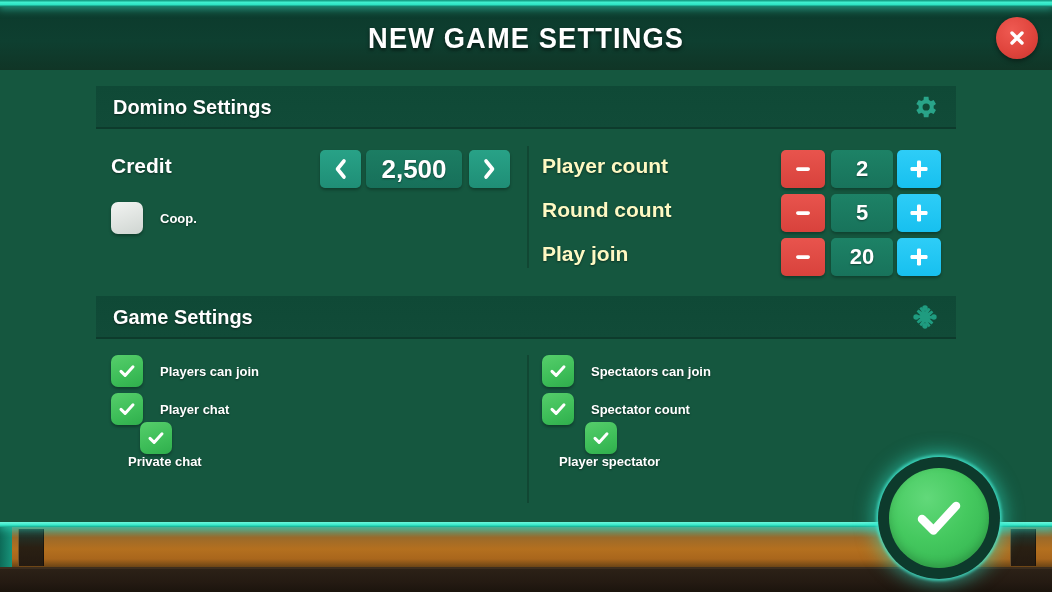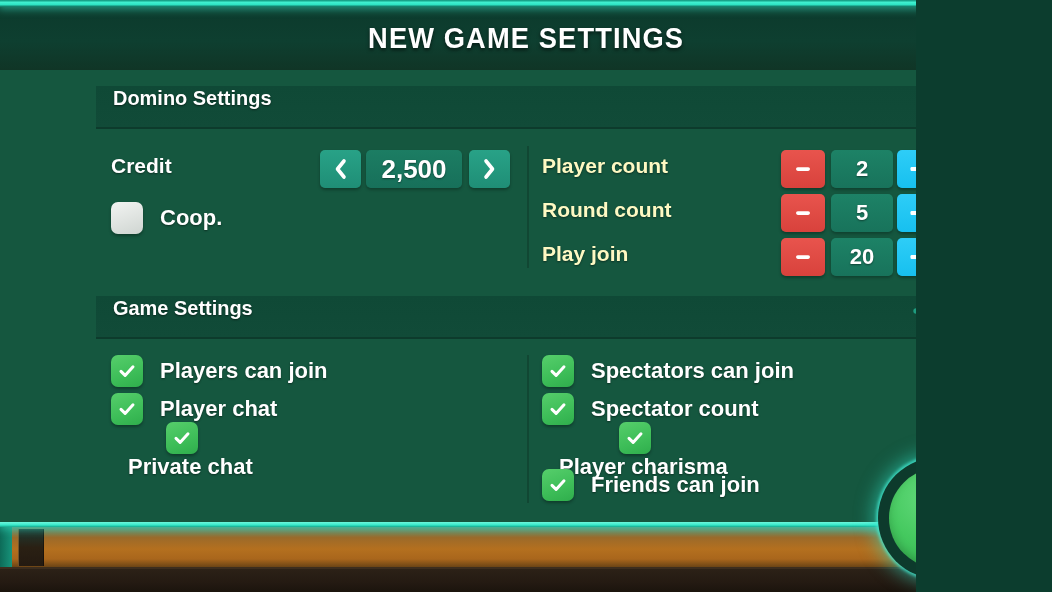--- a/index.html
+++ b/index.html
@@ -4,21 +4,21 @@
 <style>
   * { box-sizing: border-box; margin: 0; padding: 0; }
   html, body {
     width: 1052px; height: 592px;
     overflow: hidden;
     background: #0c3d2e;
     font-family: "Liberation Sans", sans-serif;
   }
   #app {
     position: relative;
-    width: 916px; height: 592px;
+    width: 1052px; height: 592px;
     background: #14563f;
     overflow: hidden;
   }
 
   
   .top-neon {
     position: absolute; left: 0; top: 0;
     width: 1052px; height: 7px;
     background: linear-gradient(180deg,#0e8f77 0%,#3ff0cf 35%,#2fe3c3 65%,#0d6b58 100%);
     box-shadow: 0 0 8px 2px rgba(60,235,205,.55);
@@ -58,21 +58,21 @@
     width: 1052px; height: 452px;
     background: #15573f;
   }
 
   
   .section-head {
     position: absolute;
     left: 96px; width: 860px; height: 43px;
     background: linear-gradient(180deg,#0f4936 0%,#114b38 100%);
     border-bottom: 2px solid #0d3b2c;
-    display: flex; 
+    display: flex; align-items: center;
     padding: 0 16px 0 17px;
   }
   .section-head .label {
     color: #ffffff;
     font-size: 21px;
     font-weight: bold;
     text-shadow: 0 1px 2px rgba(0,0,0,.5);
     flex: 1;
     transform: scaleX(.95);
     transform-origin: left center;
@@ -133,21 +133,21 @@
     width: 32px; height: 32px;
     border-radius: 7px;
     flex: none;
     display:flex; align-items:center; justify-content:center;
     box-shadow: 0 2px 3px rgba(0,0,0,.3);
   }
   .chk-box.off { background: linear-gradient(160deg,#f2f4f2 0%,#dfe3e0 55%,#cfd5d1 100%); }
   .chk-box.on  { background: linear-gradient(160deg,#56ce6b 0%,#3dbd58 60%,#2fae4c 100%); }
   .chk-label {
     margin-left: 17px;
-    color:#fff; font-size: 22px; font-weight: bold;
+    color:#fff; font-size: 13px; font-weight: bold;
     text-shadow: 0 1px 2px rgba(0,0,0,.45);
     white-space: nowrap;
   }
   #coop-row { left: 111px; top: 132px; }
 
   
   .stepper-row { position: absolute; left: 542px; height: 38px; }
   .stepper-label {
     position: absolute; left: 0; top: 4px;
     color:#fef9c3; font-size: 21px; font-weight: bold;
@@ -409,31 +409,23 @@
       </div>
       <div class="chk-label">Spectator count</div>
     </div>
 
     <div class="chk-row g-right gl-2">
       <div class="chk-box on">
         <svg width="20" height="20" viewBox="0 0 20 20">
           <path d="M4 10.4 L8.1 14.4 L16 5.8" stroke="#ffffff" stroke-width="3" fill="none" stroke-linecap="round" stroke-linejoin="round"></path>
         </svg>
       </div>
-      <div class="chk-label">Player charisma</div>
-    </div>
-
-    <div class="chk-row g-right gl-3">
-      <div class="chk-box on">
-        <svg width="20" height="20" viewBox="0 0 20 20">
-          <path d="M4 10.4 L8.1 14.4 L16 5.8" stroke="#ffffff" stroke-width="3" fill="none" stroke-linecap="round" stroke-linejoin="round"></path>
-        </svg>
-      </div>
-      <div class="chk-label">Friends can join</div>
-    </div>
+      <div class="chk-label">Player spectator</div>
+    </div>
+
 
   </div>
 
   <div class="footer">
     <div class="footer-neon"></div>
     <div class="footer-wood"></div>
     <div class="footer-dark"></div>
     <div class="footer-edge" id="edge-l"></div>
     <div class="footer-slot" id="slot-l"></div>
     <div class="footer-slot" id="slot-r"></div>

